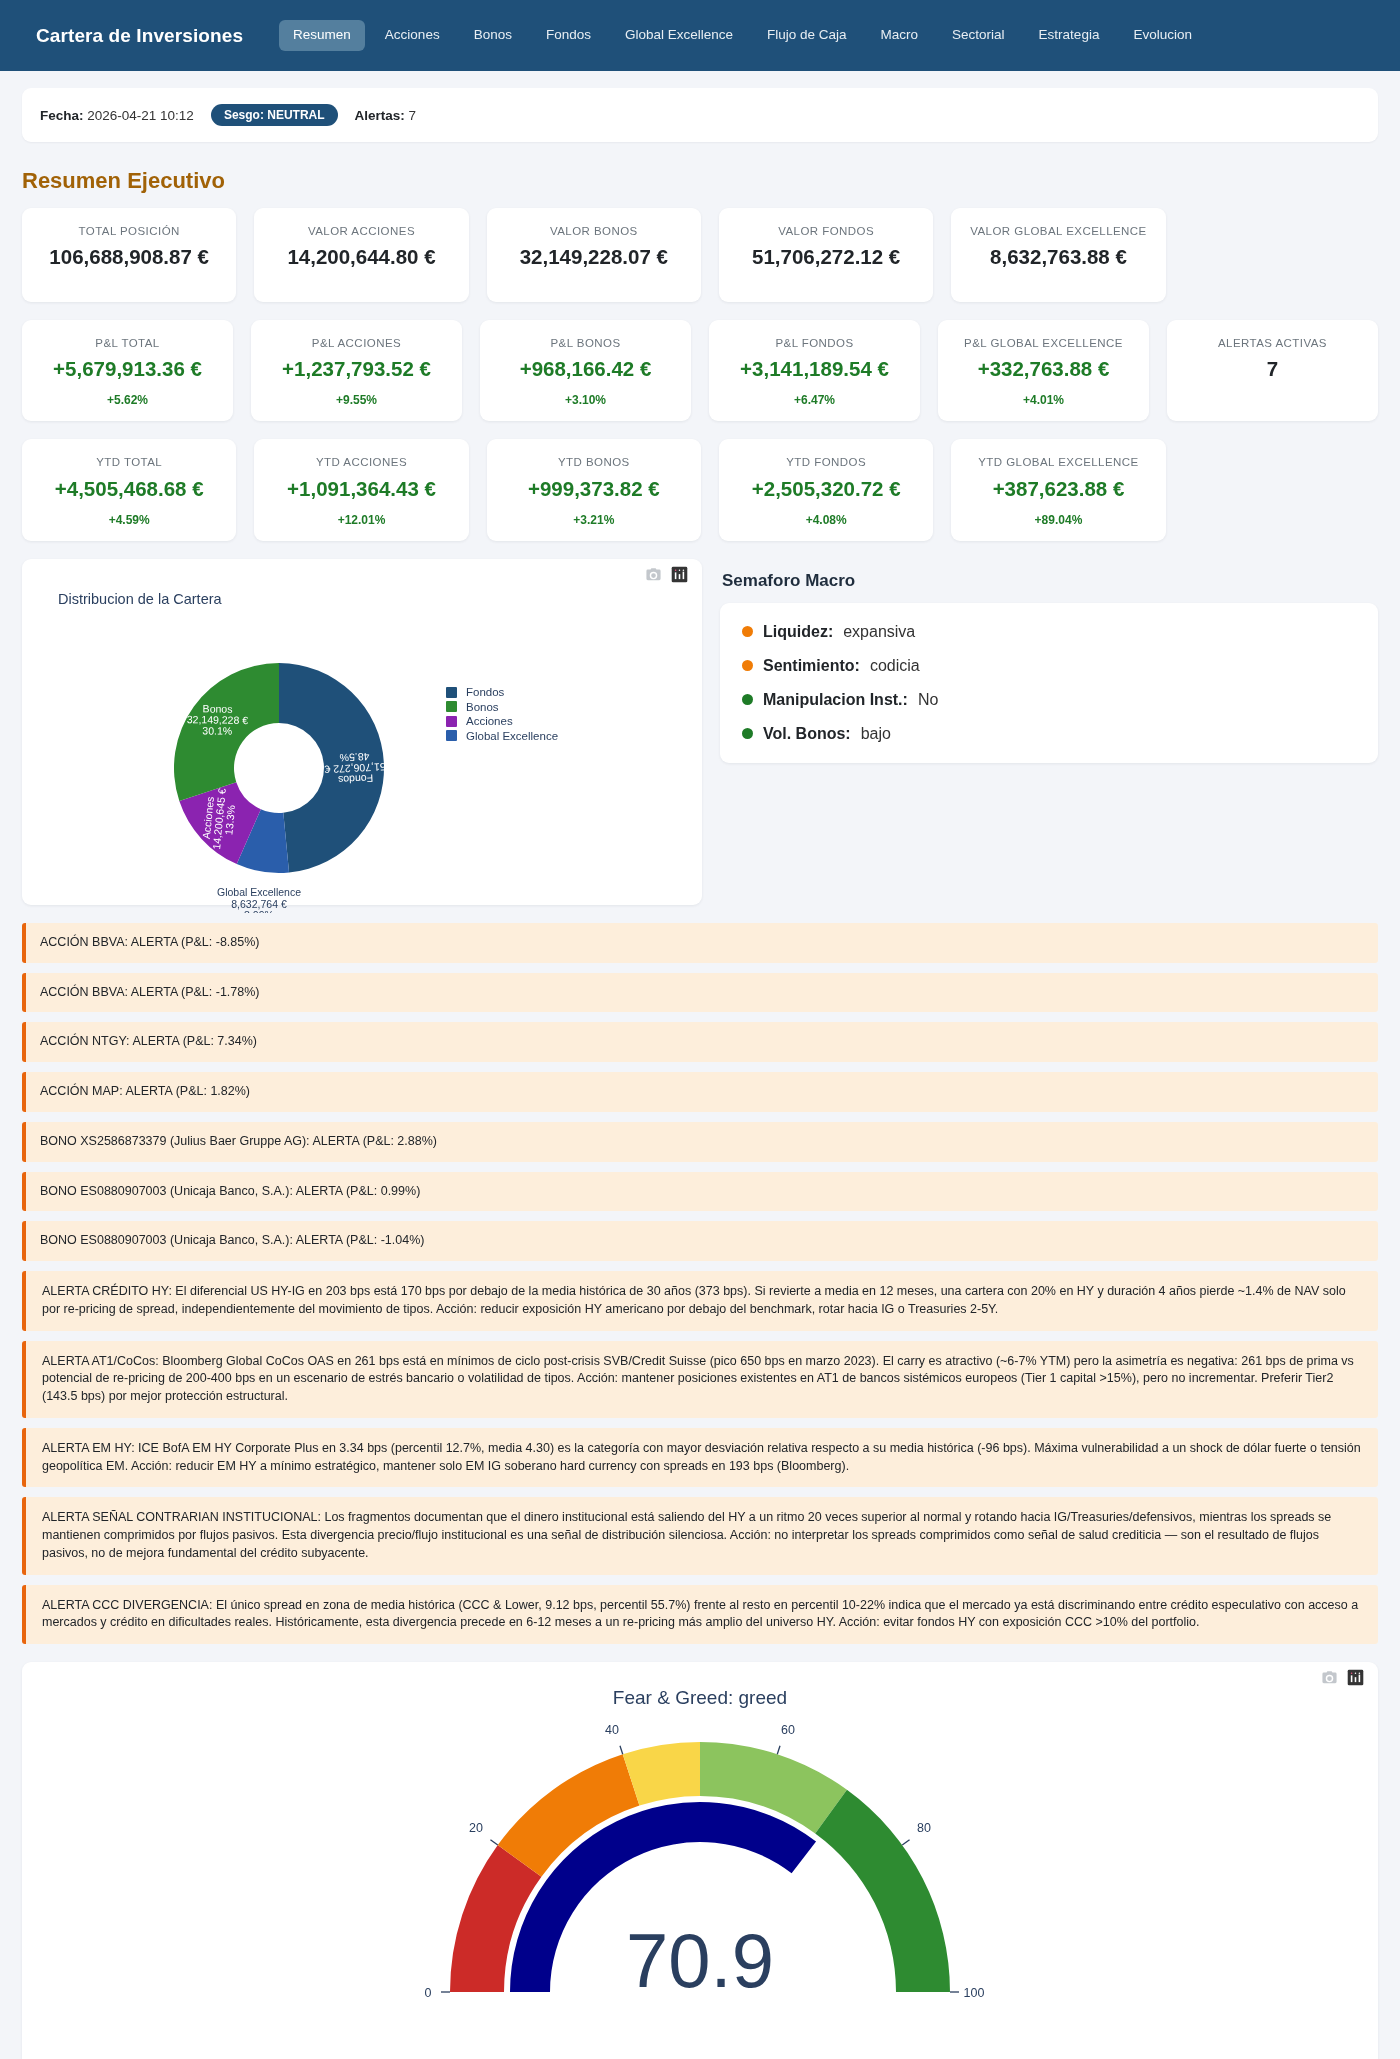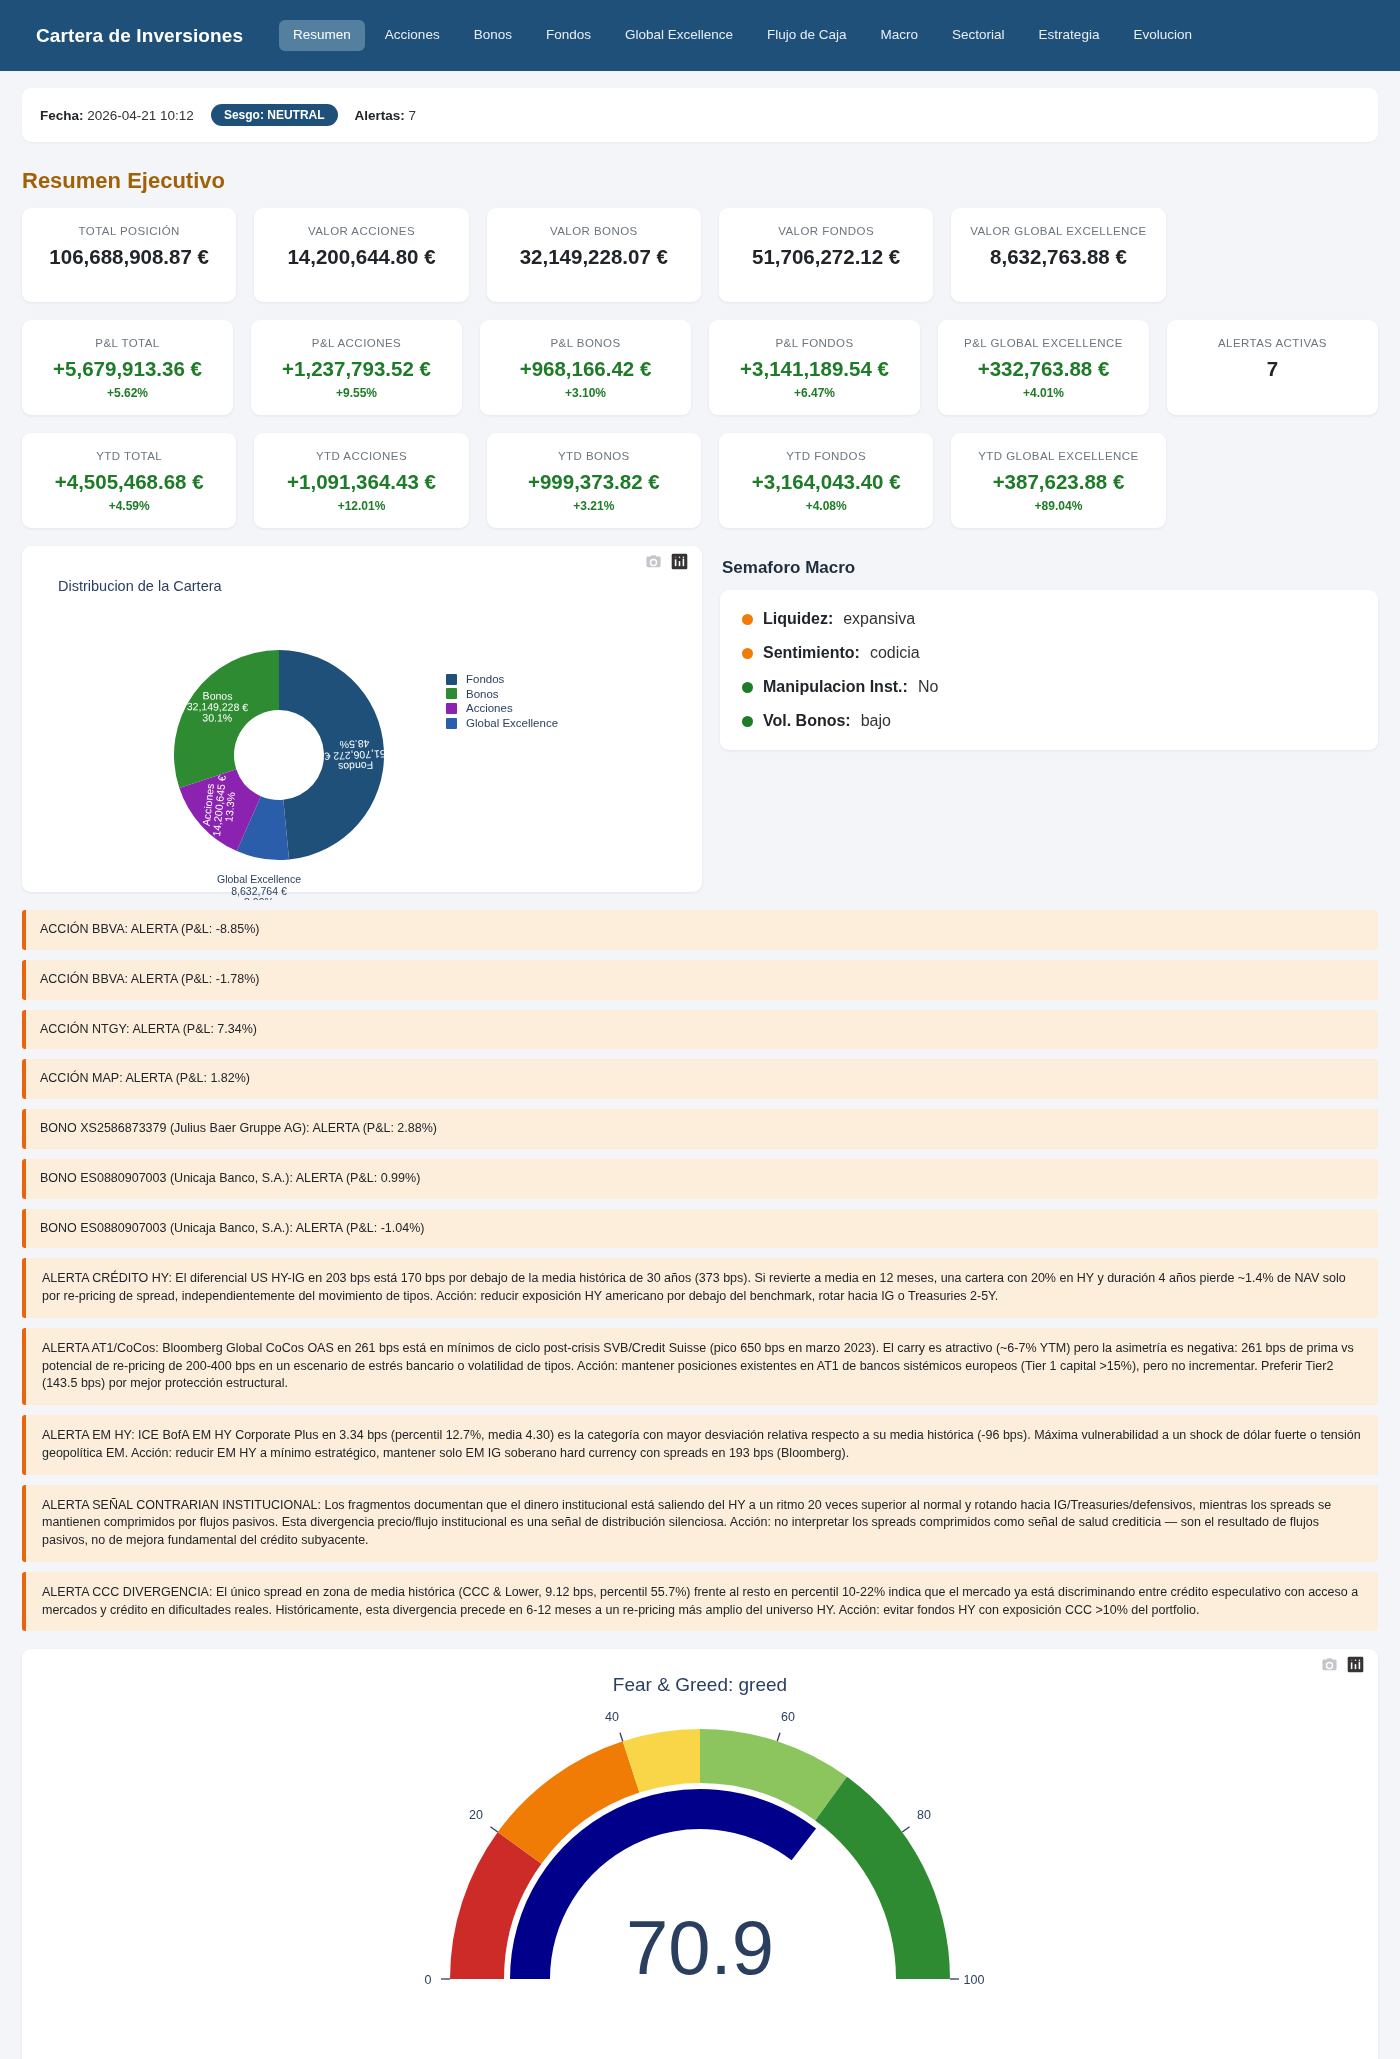--- a/index.html
+++ b/index.html
@@ -104,21 +104,21 @@
   .kpi-value {
     font-size: 20.5px;
     font-weight: bold;
     color: #212529;
     white-space: nowrap;
   }
   .kpi-value.pos { color: #1e7b27; }
   .kpi-sub {
     font-size: 12px;
     font-weight: bold;
-    margin-top: 5px;
+    margin-top: 12px;
     color: #1e7b27;
   }
   .kpi-card.ghost { background: #ffffff; }
 
   
   .mid-row { display: flex; gap: 18px; align-items: stretch; margin-bottom: 0; }
   .panel {
     background: #ffffff;
     border-radius: 9px;
     box-shadow: 0 1px 3px rgba(16,24,40,.07);
@@ -297,21 +297,21 @@
       <div class="kpi-value pos">+1,091,364.43 €</div>
       <div class="kpi-sub">+12.01%</div>
     </div>
     <div class="kpi-card">
       <div class="kpi-label">YTD BONOS</div>
       <div class="kpi-value pos">+999,373.82 €</div>
       <div class="kpi-sub">+3.21%</div>
     </div>
     <div class="kpi-card">
       <div class="kpi-label">YTD FONDOS</div>
-      <div class="kpi-value pos">+3,164,043.40 €</div>
+      <div class="kpi-value pos">+2,505,320.72 €</div>
       <div class="kpi-sub">+4.08%</div>
     </div>
     <div class="kpi-card">
       <div class="kpi-label">YTD GLOBAL EXCELLENCE</div>
       <div class="kpi-value pos">+387,623.88 €</div>
       <div class="kpi-sub">+89.04%</div>
     </div>
     <div style="flex:1 1 0;"></div>
   </div>
 

